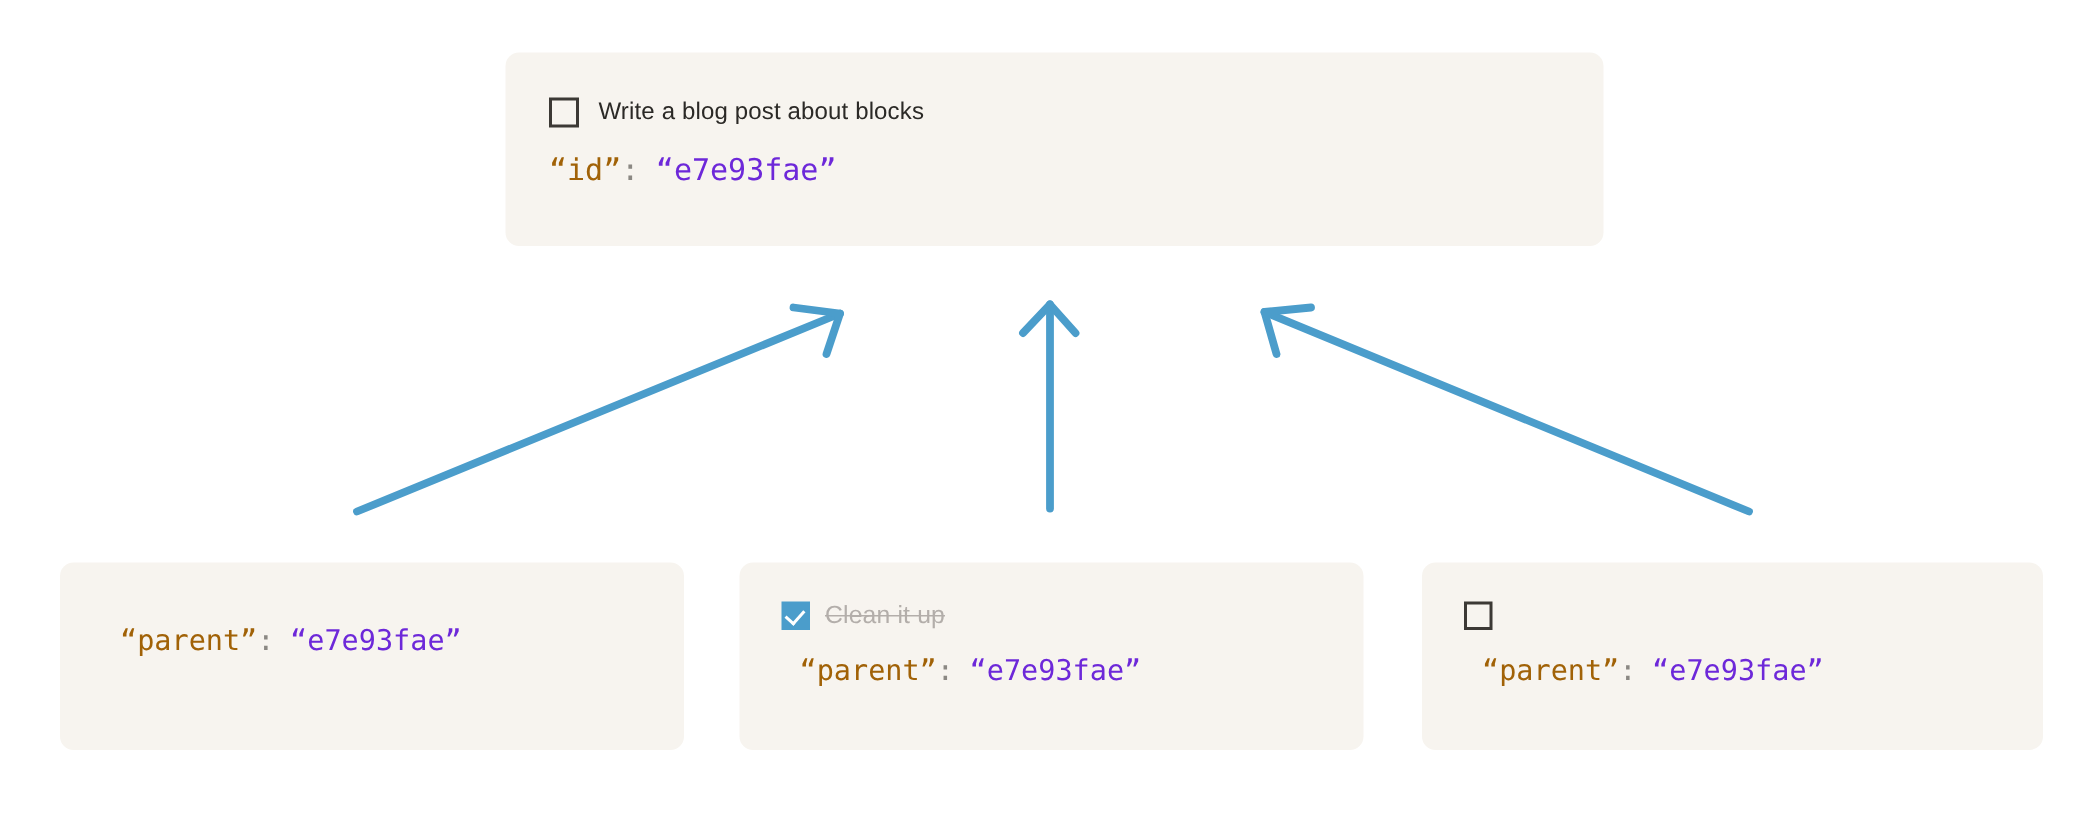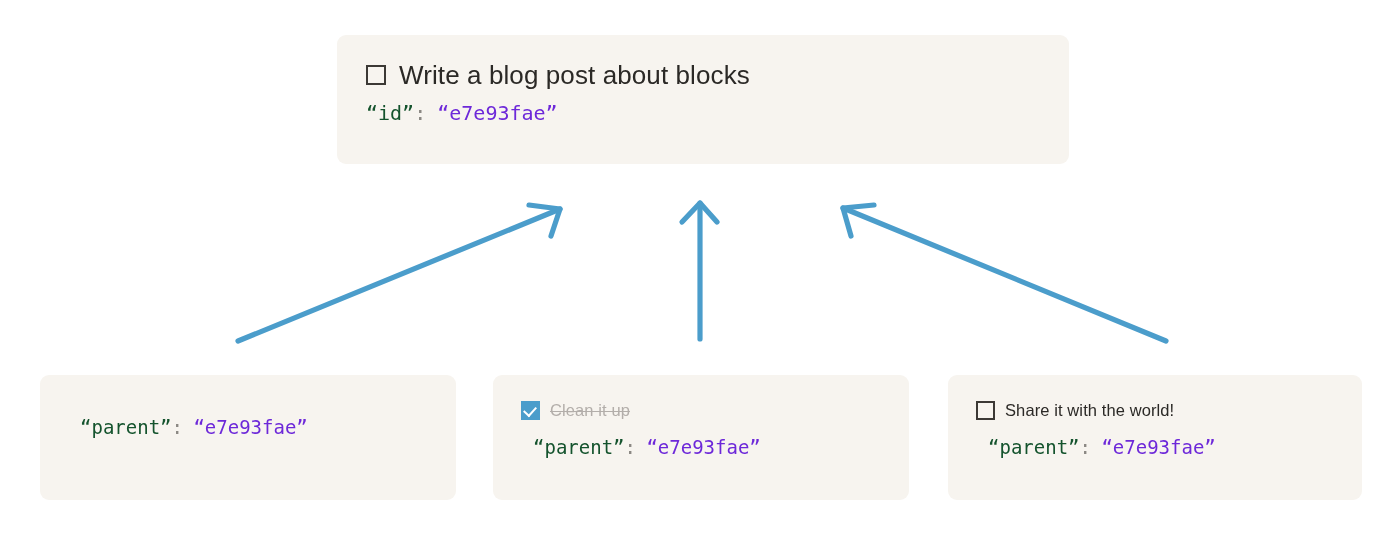--- a/index.html
+++ b/index.html
@@ -90,21 +90,21 @@
     left: 5px;
     top: 3px;
     width: 6px;
     height: 10px;
     border: solid #ffffff;
     border-width: 0 2.4px 2.4px 0;
     transform: rotate(42deg);
   }
 
   .todo-label {
-    font-size: 26px;
+    font-size: 16px;
     color: #2b2926;
     margin-left: 13px;
     letter-spacing: 0.1px;
     white-space: nowrap;
   }
   .todo-label.small {
     font-size: 16.5px;
     margin-left: 10px;
   }
   .todo-label.done {
@@ -120,21 +120,21 @@
   }
   .json-line.big {
     font-size: 20px;
     margin-top: 14px;
   }
   .json-line.small {
     font-size: 19px;
     margin-top: 16px;
     margin-left: 12px;
   }
-  .json-key   { color: #14532d; }
+  .json-key   { color: #a16207; }
   .json-colon { color: #8b8883; }
   .json-val   { color: #6d28d9; }
   .json-sp    { display: inline-block; width: 0.55em; }
 
   
   #arrows {
     position: absolute;
     left: 0;
     top: 0;
     width: 1400px;
@@ -187,20 +187,19 @@
       <span class="todo-label small done">Clean it up</span>
     </div>
     <div class="json-line small">
       <span class="json-key">“parent”</span><span class="json-colon">:</span><span class="json-sp"></span><span class="json-val">“e7e93fae”</span>
     </div>
   </div>
 
   <div class="card card-child-3">
     <div class="todo-row small">
       <span class="checkbox unchecked small"></span>
-      <span class="todo-label small">Share it with the world!</span>
     </div>
     <div class="json-line small">
       <span class="json-key">“parent”</span><span class="json-colon">:</span><span class="json-sp"></span><span class="json-val">“e7e93fae”</span>
     </div>
   </div>
 
 </div>
 
 </body></html>

